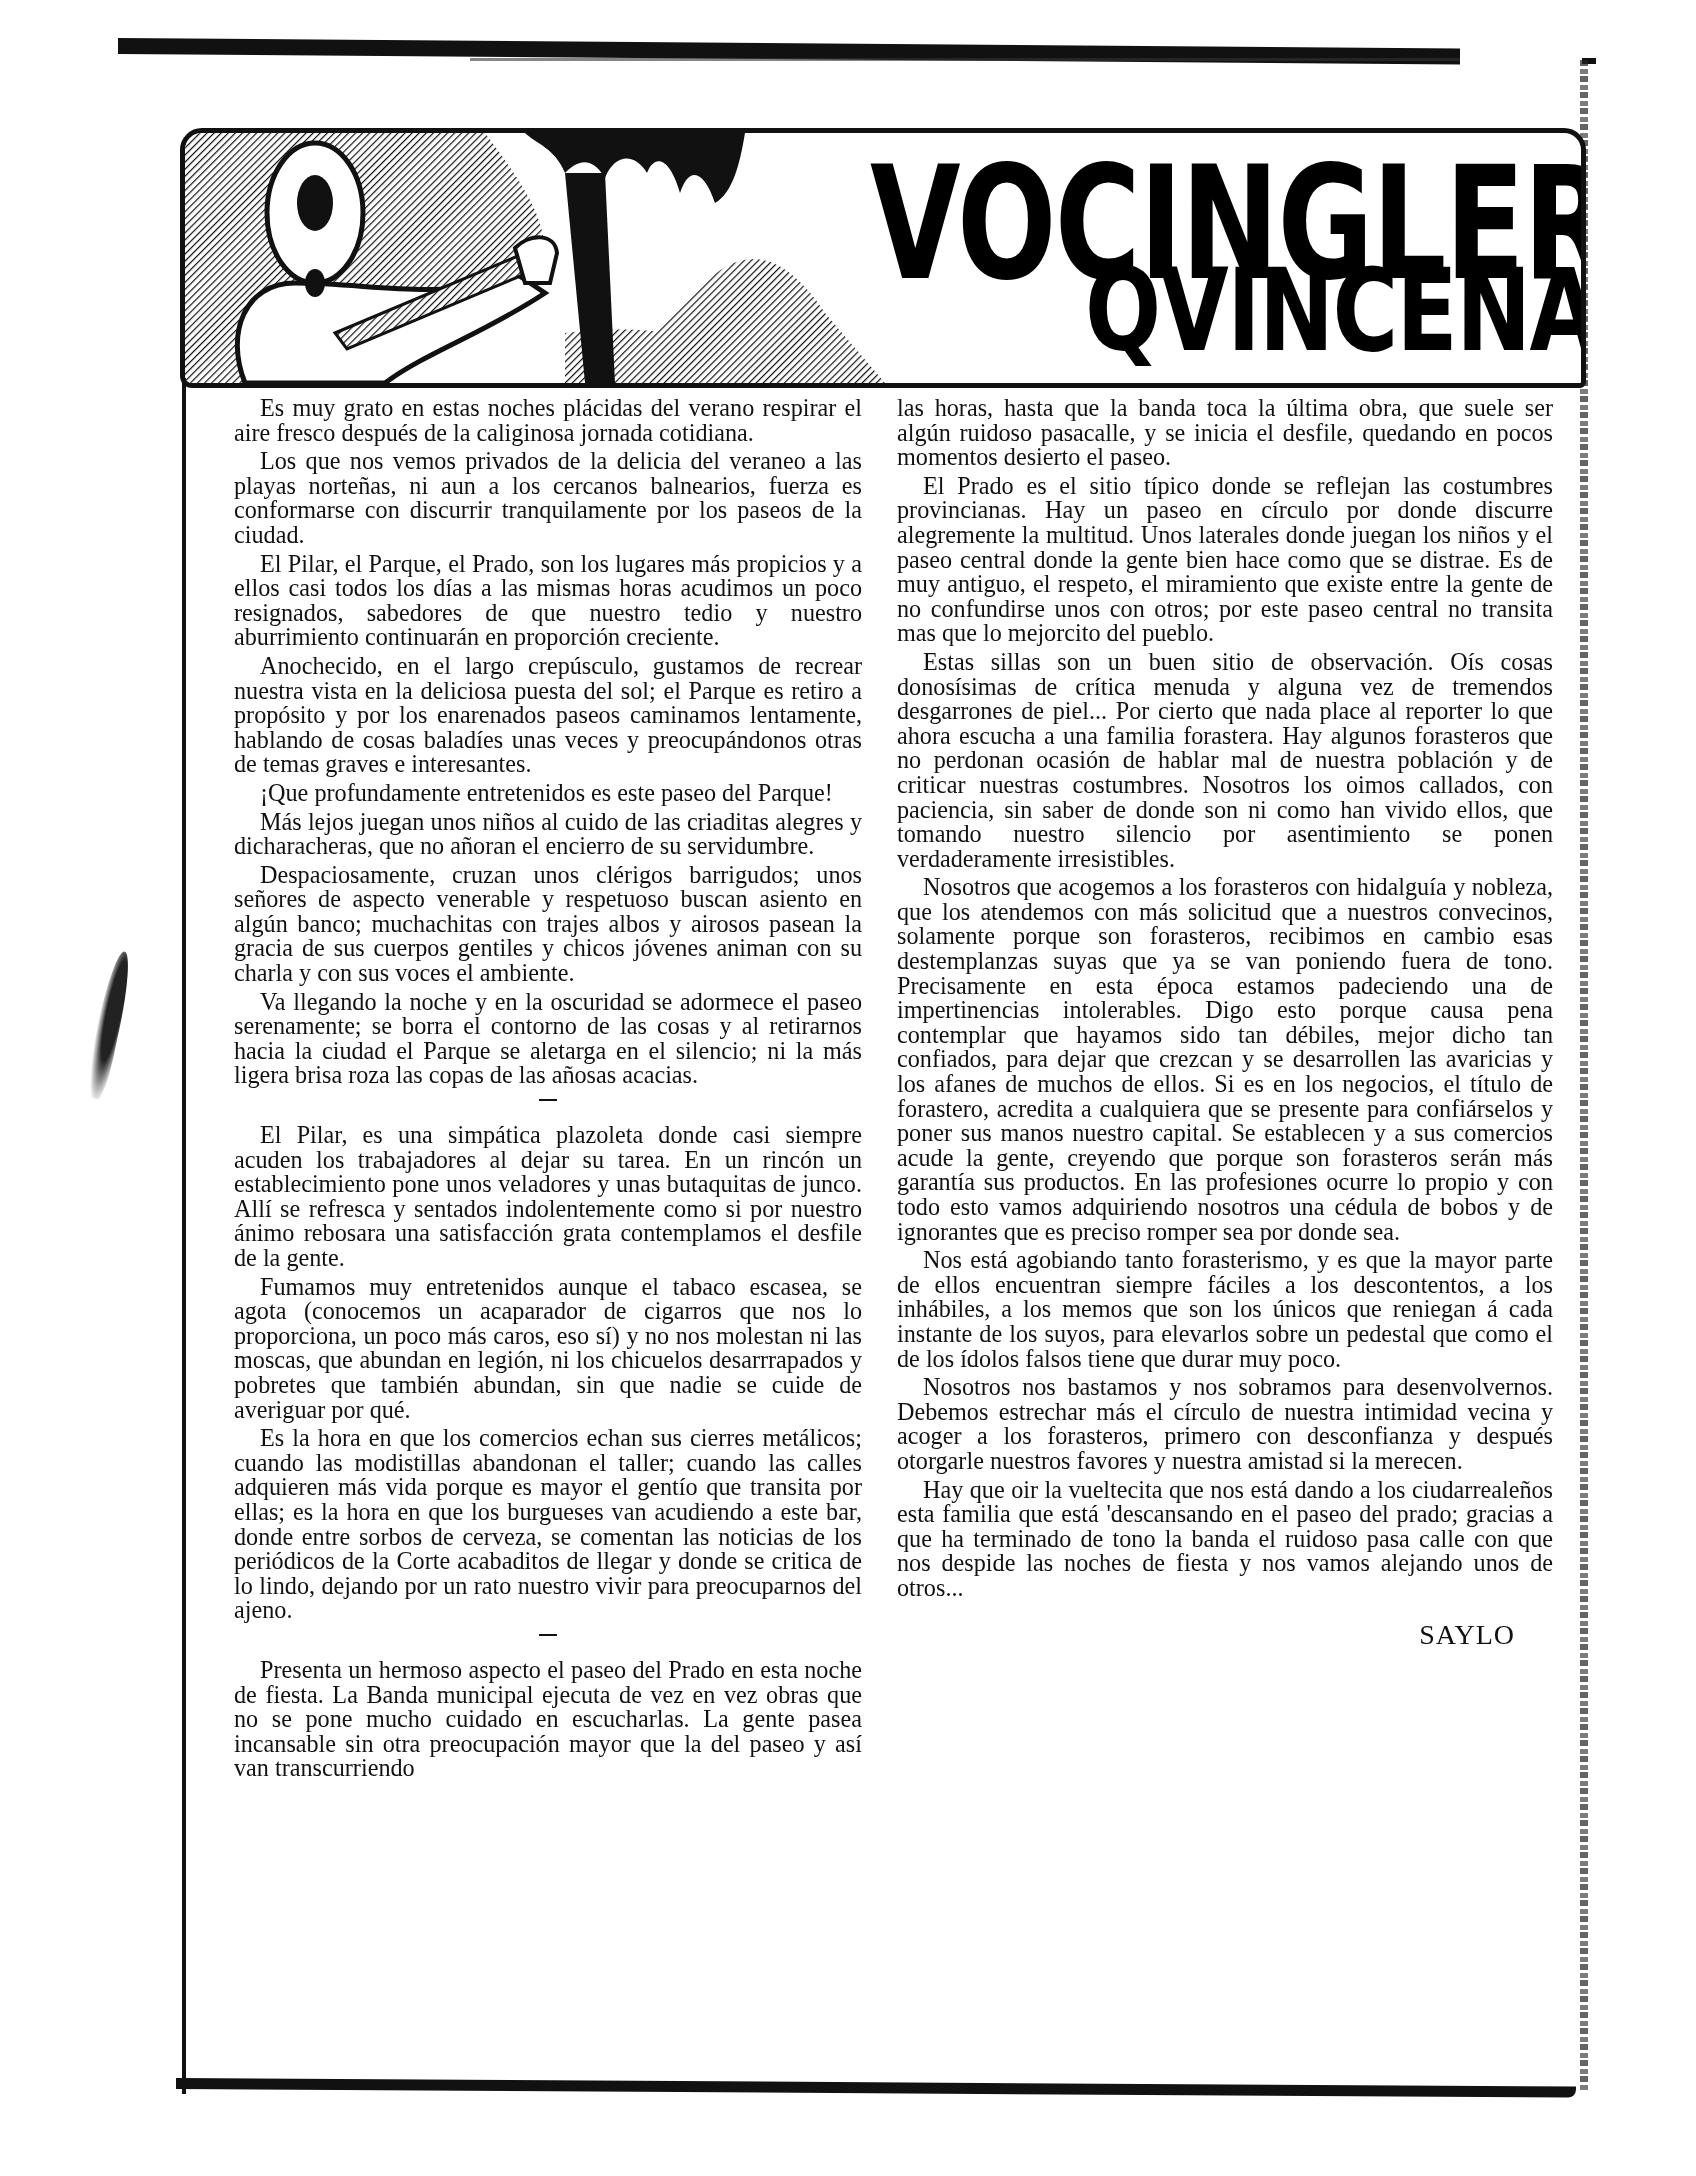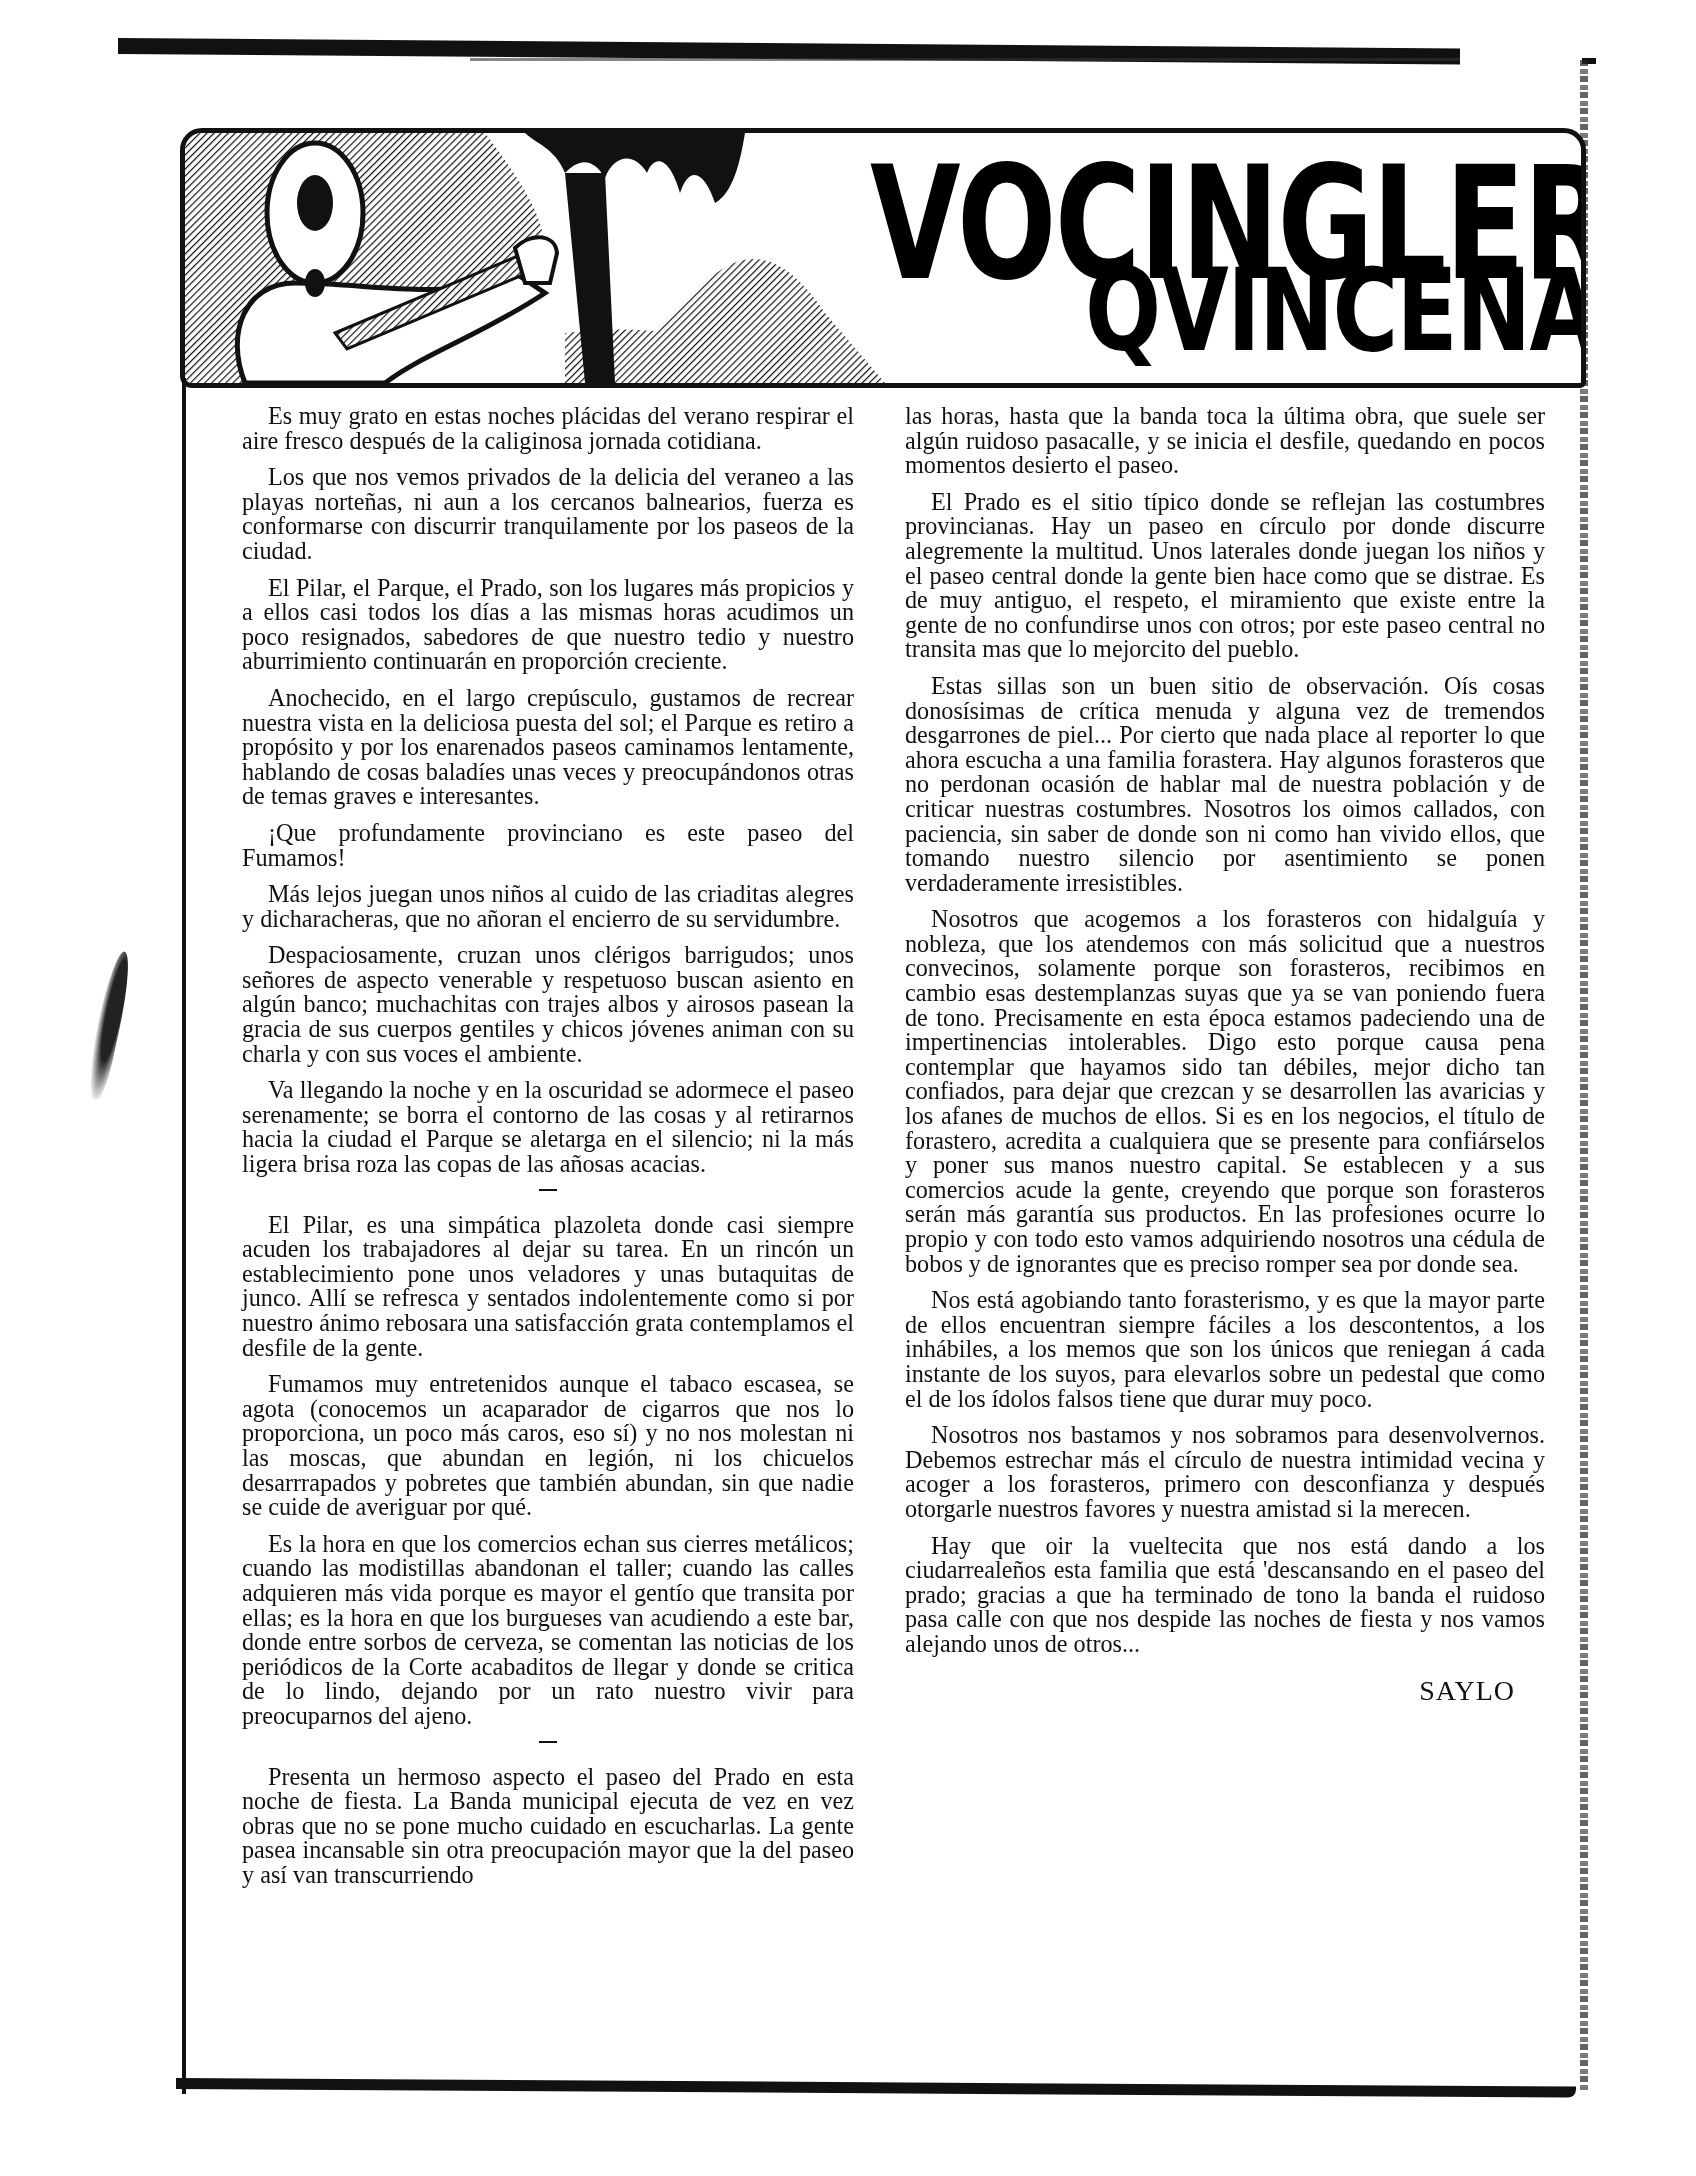--- a/index.html
+++ b/index.html
@@ -17,21 +17,21 @@
   .title-2 { left: 900px; top: 120px; font-size: 112px; transform: scaleX(0.80) scaleY(1.02); line-height: 1; }
 
   
   .left-rule { position: absolute; left: 182px; top: 378px; width: 4px; height: 1716px; background: #111; }
   .bottom-rule { position: absolute; left: 176px; top: 2078px; width: 1400px; height: 11px; background: #111; border-radius: 0 0 8px 0; transform: skewY(0.35deg); transform-origin: left top; }
   .margin-blot { position: absolute; left: 98px; top: 950px; width: 22px; height: 150px; background: radial-gradient(ellipse at 60% 40%, #222 0 40%, rgba(0,0,0,0.35) 60%, transparent 75%); transform: rotate(12deg); border-radius: 50% 50% 30% 30%; }
 
   .column { position: absolute; top: 392px; font-size: 24.2px; line-height: 24.6px; text-align: justify; }
   .col-left { left: 230px; width: 636px; }
   .col-right { left: 893px; width: 664px; }
-  .column p { margin: 12px; text-indent: 26px; }
+  .column p { margin: 4px; text-indent: 26px; }
   .column p.noindent { text-indent: 0; }
   .divider { width: 18px; height: 2px; background: #111; margin: 11px auto 22px auto; }
   .signature { text-align: right; margin-top: 22px; padding-right: 42px; font-size: 28px; letter-spacing: 1px; }
 </style>
 </head>
 <body>
 
 <div class="top-rule"></div>
 <div class="top-rule-thin"></div>
 <div class="right-edge-mark"></div>
@@ -65,21 +65,21 @@
   <div class="title-line title-2">QVINCENAL</div>
 </header>
 
 <div class="left-rule"></div>
 
 <article class="column col-left">
   <p>Es muy grato en estas noches plácidas del verano respirar el aire fresco después de la caliginosa jornada cotidiana.</p>
   <p>Los que nos vemos privados de la delicia del veraneo a las playas norteñas, ni aun a los cercanos balnearios, fuerza es conformarse con discurrir tranquilamente por los paseos de la ciudad.</p>
   <p>El Pilar, el Parque, el Prado, son los lugares más propicios y a ellos casi todos los días a las mismas horas acudimos un poco resignados, sabedores de que nuestro tedio y nuestro aburrimiento continuarán en proporción creciente.</p>
   <p>Anochecido, en el largo crepúsculo, gustamos de recrear nuestra vista en la deliciosa puesta del sol; el Parque es retiro a propósito y por los enarenados paseos caminamos lentamente, hablando de cosas baladíes unas veces y preocupándonos otras de temas graves e interesantes.</p>
-  <p>¡Que profundamente provinciano es este paseo del Fumamos!</p>
+  <p>¡Que profundamente entretenidos es este paseo del Parque!</p>
   <p>Más lejos juegan unos niños al cuido de las criaditas alegres y dicharacheras, que no añoran el encierro de su servidumbre.</p>
   <p>Despaciosamente, cruzan unos clérigos barrigudos; unos señores de aspecto venerable y respetuoso buscan asiento en algún banco; muchachitas con trajes albos y airosos pasean la gracia de sus cuerpos gentiles y chicos jóvenes animan con su charla y con sus voces el ambiente.</p>
   <p>Va llegando la noche y en la oscuridad se adormece el paseo serenamente; se borra el contorno de las cosas y al retirarnos hacia la ciudad el Parque se aletarga en el silencio; ni la más ligera brisa roza las copas de las añosas acacias.</p>
   <div class="divider"></div>
   <p>El Pilar, es una simpática plazoleta donde casi siempre acuden los trabajadores al dejar su tarea. En un rincón un establecimiento pone unos veladores y unas butaquitas de junco. Allí se refresca y sentados indolentemente como si por nuestro ánimo rebosara una satisfacción grata contemplamos el desfile de la gente.</p>
   <p>Fumamos muy entretenidos aunque el tabaco escasea, se agota (conocemos un acaparador de cigarros que nos lo proporciona, un poco más caros, eso sí) y no nos molestan ni las moscas, que abundan en legión, ni los chicuelos desarrrapados y pobretes que también abundan, sin que nadie se cuide de averiguar por qué.</p>
   <p>Es la hora en que los comercios echan sus cierres metálicos; cuando las modistillas abandonan el taller; cuando las calles adquieren más vida porque es mayor el gentío que transita por ellas; es la hora en que los burgueses van acudiendo a este bar, donde entre sorbos de cerveza, se comentan las noticias de los periódicos de la Corte acabaditos de llegar y donde se critica de lo lindo, dejando por un rato nuestro vivir para preocuparnos del ajeno.</p>
   <div class="divider"></div>
   <p>Presenta un hermoso aspecto el paseo del Prado en esta noche de fiesta. La Banda municipal ejecuta de vez en vez obras que no se pone mucho cuidado en escucharlas. La gente pasea incansable sin otra preocupación mayor que la del paseo y así van transcurriendo</p>
 </article>

